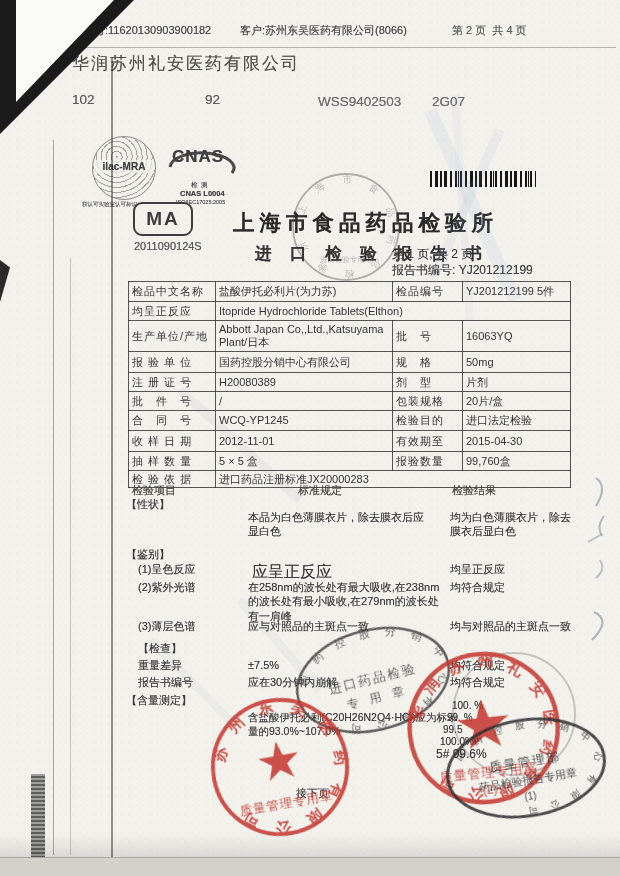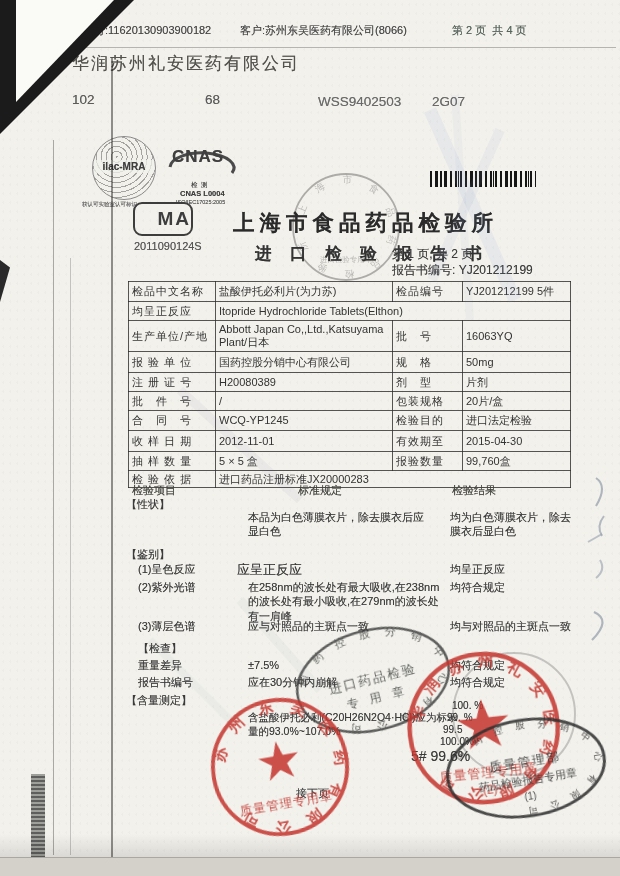--- a/index.html
+++ b/index.html
@@ -27,37 +27,37 @@
 <div id="page">
 
   <span class="t" style="left:72px;top:23px;font-size:11px;color:#474747">并单号:11620130903900182</span>
   <span class="t" style="left:240px;top:23px;font-size:11px;color:#474747">客户:苏州东吴医药有限公司(8066)</span>
   <span class="t" style="left:452px;top:23px;font-size:11px;color:#55655c">第 2 页  共 4 页</span>
   <div class="artifact" style="left:60px;top:47px;width:556px;height:1px;background:rgba(0,0,0,.25)"></div>
 
   <span class="t" style="left:72px;top:53px;font-size:17px;letter-spacing:2px;color:#53524c">华润苏州礼安医药有限公司</span>
 
   <span class="t" style="left:72px;top:91px;font-size:13.5px;color:#5c5c5c">102</span>
-  <span class="t" style="left:205px;top:91px;font-size:13.5px;color:#5c5c5c">68</span>
+  <span class="t" style="left:205px;top:91px;font-size:13.5px;color:#5c5c5c">92</span>
   <span class="t" style="left:318px;top:93px;font-size:13.5px;color:#6b6b6b">WSS9402503</span>
   <span class="t" style="left:432px;top:93px;font-size:13.5px;color:#6b6b6b">2G07</span>
 
   <div class="artifact" style="left:92px;top:136px;width:62px;height:62px;border-radius:50%;border:1px solid #8a8a8a;background:repeating-radial-gradient(circle at 38% 32%, rgba(70,70,70,.45) 0 1px, transparent 1px 5px)"></div>
   <span class="t" style="left:94px;top:160px;width:60px;font-size:10px;font-weight:bold;text-align:center;color:#3f3f3f;background:rgba(242,241,236,.75)">ilac-MRA</span>
   <span class="t" style="left:82px;top:201px;font-size:5.5px;color:#666;filter:blur(.3px)">获认可实验室认可标识</span>
 
   <svg class="artifact" style="left:160px;top:139px" width="80" height="42">
     <path d="M10,28 a32,15 0 1,1 62,6" stroke="#4a4a4a" fill="none" stroke-width="3"></path>
   </svg>
   <span class="t" style="left:172px;top:146px;font-size:17px;font-weight:bold;color:#3f3f3f;letter-spacing:1px">CNAS</span>
   <span class="t" style="left:191px;top:181px;font-size:6.5px;color:#3f3f3f">检  测</span>
   <span class="t" style="left:180px;top:189px;font-size:7.5px;font-weight:bold;color:#3f3f3f">CNAS L0004</span>
   <span class="t" style="left:176px;top:199px;font-size:5.5px;color:#555">ISO/IEC17025:2005</span>
 
-  <div class="artifact" style="left:133px;top:202px;width:56px;height:30px;border:2.5px solid #3d3d3d;border-radius:9px;display:flex;align-items:center;justify-content:flex-end">
+  <div class="artifact" style="left:133px;top:202px;width:56px;height:30px;border:2.5px solid #3d3d3d;border-radius:9px;display:flex;align-items:center;justify-content:center">
     <span style="font-size:19px;font-weight:bold;letter-spacing:2px;color:#3d3d3d">MA</span>
   </div>
   <span class="t" style="left:134px;top:239px;font-size:11px;color:#555">2011090124S</span>
 
   <div class="artifact" style="left:430px;top:171px;width:106px;height:16px;background:repeating-linear-gradient(90deg,#161616 0 2px,transparent 2px 5px),repeating-linear-gradient(90deg,#161616 0 1px,transparent 1px 7px)"></div>
 
   <span class="t" style="left:233px;top:210px;font-size:21.5px;font-weight:bold;letter-spacing:5px;color:#2a2a2a">上海市食品药品检验所</span>
   <span class="t" style="left:255px;top:243px;font-size:16.5px;font-weight:600;letter-spacing:7px;color:#333">进 口 检 验 报 告 书</span>
   <span class="t" style="left:392px;top:247px;font-size:12px;color:#3d3d3d">第 1 页, 共 2 页</span>
   <span class="t" style="left:392px;top:263px;font-size:12px;color:#3d3d3d">报告书编号: YJ201212199</span>
@@ -141,21 +141,21 @@
   <span class="t" style="left:132px;top:483px;font-size:11px;color:#45453f">检验项目</span>
   <span class="t" style="left:298px;top:483px;font-size:11px;color:#45453f">标准规定</span>
   <span class="t" style="left:452px;top:483px;font-size:11px;color:#45453f">检验结果</span>
 
   <span class="t" style="left:126px;top:497px;font-size:11px">【性状】</span>
   <span class="t" style="left:450px;top:510px;width:128px;font-size:11px">均为白色薄膜衣片，除去膜衣后显白色</span>
   <span class="t" style="left:248px;top:510px;width:185px;font-size:11px">本品为白色薄膜衣片，除去膜衣后应显白色</span>
 
   <span class="t" style="left:126px;top:547px;font-size:11px">【鉴别】</span>
   <span class="t" style="left:138px;top:562px;font-size:11px">(1)呈色反应</span>
-  <span class="t" style="left:237px;top:562px;font-size:13px">应呈正反应</span>
+  <span class="t" style="left:252px;top:562px;font-size:16px">应呈正反应</span>
   <span class="t" style="left:450px;top:562px;font-size:11px">均呈正反应</span>
   <span class="t" style="left:138px;top:580px;font-size:11px">(2)紫外光谱</span>
   <span class="t" style="left:248px;top:580px;width:200px;font-size:11px">在258nm的波长处有最大吸收,在238nm的波长处有最小吸收,在279nm的波长处有一肩峰</span>
   <span class="t" style="left:450px;top:580px;font-size:11px">均符合规定</span>
   <span class="t" style="left:138px;top:619px;font-size:11px">(3)薄层色谱</span>
   <span class="t" style="left:248px;top:619px;width:195px;font-size:11px">应与对照品的主斑点一致</span>
   <span class="t" style="left:450px;top:619px;width:125px;font-size:11px">均与对照品的主斑点一致</span>
 
   <span class="t" style="left:138px;top:641px;font-size:11px">【检查】</span>
   <span class="t" style="left:138px;top:658px;font-size:11px">重量差异</span>
@@ -164,21 +164,21 @@
   <span class="t" style="left:138px;top:675px;font-size:11px">报告书编号</span>
   <span class="t" style="left:248px;top:675px;font-size:11px">应在30分钟内崩解</span>
   <span class="t" style="left:450px;top:675px;font-size:11px">均符合规定</span>
 
   <span class="t" style="left:126px;top:693px;font-size:11px">【含量测定】</span>
   <span class="t" style="left:248px;top:711px;width:215px;font-size:10.5px">含盐酸伊托必利(C20H26N2O4·HCl)应为标示量的93.0%~107.0%</span>
   <span class="t" style="left:452px;top:699px;font-size:10px">100. %</span>
   <span class="t" style="left:447px;top:711px;font-size:10px">99. %</span>
   <span class="t" style="left:443px;top:723px;font-size:10px">99.5</span>
   <span class="t" style="left:440px;top:735px;font-size:10px">100.0%</span>
-  <span class="t" style="left:411px;top:747px;font-size:14px">5# 99.6%</span>
+  <span class="t" style="left:436px;top:747px;font-size:12px">5# 99.6%</span>
 
   <span class="t" style="left:296px;top:786px;font-size:11px;color:#4a4a4a">接下页</span>
 
   <div class="artifact" style="left:452px;top:652px;width:120px;height:120px;border-radius:50%;border:2px solid rgba(90,90,90,.3)"></div>
 
   <svg class="stamp" style="left:288px;top:620px;transform:rotate(-14deg);opacity:.8" width="170" height="120" viewBox="0 0 170 120">
     <defs>
         <path id="arcO1" d="M85,60 m-69,0 a69,43 0 1,1 138,0 a69,43 0 1,1 -138,0"></path>
       </defs>
     <ellipse cx="85" cy="60" rx="77" ry="50" fill="none" stroke="#3a3a3a" stroke-width="2.5"></ellipse>

